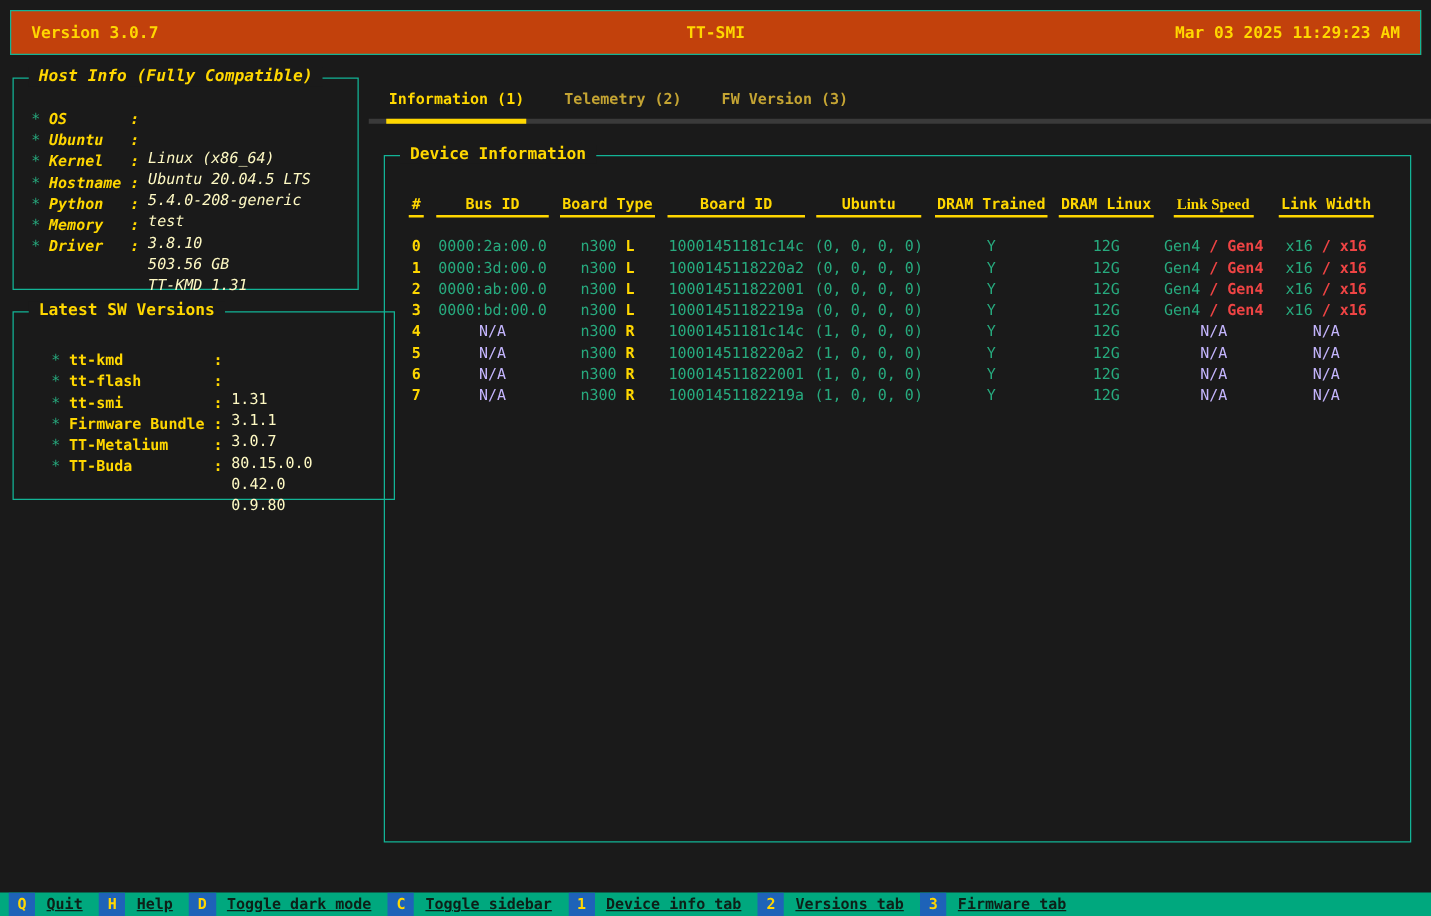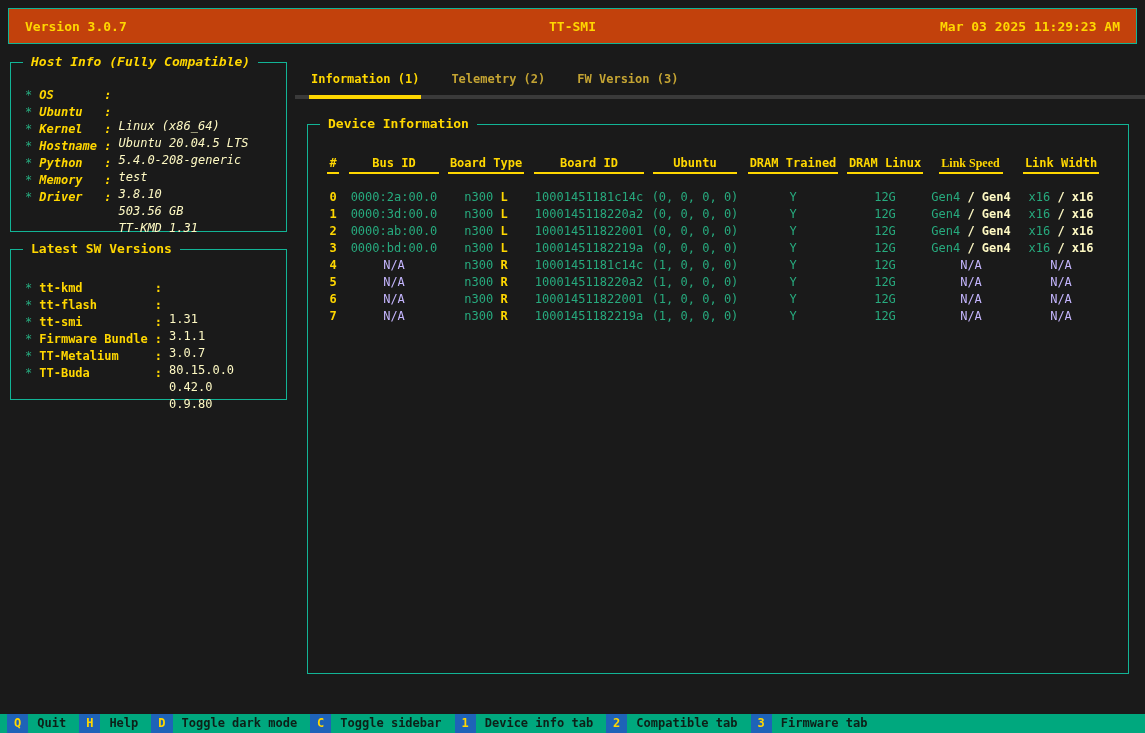--- a/index.html
+++ b/index.html
@@ -15,21 +15,21 @@
   .tb-left  { flex:1; text-align:left;  color:#ffd700; font-weight:bold; }
   .tb-center{ flex:1; text-align:center; color:#ffd700; font-weight:bold; }
   .tb-right { flex:1; text-align:right; color:#ffd700; font-weight:bold; }
 
   
   .box { position:absolute; border:1px solid #12b496; }
   .box-title { position:absolute; top:-9px; left:12px; background:#1a1a1a;
     padding:0 8px; color:#ffd700; font-weight:bold; font-size:13px; white-space:nowrap; }
 
   .host-box { left:10px; top:62px;  width:277px; height:170px;font-style:italic; }
-  .sw-box   { left:10px; top:249px; width:277px; height:151px; }
+  .sw-box   { left:10px; top:249px; width:306px; height:151px;padding-left:16px; }
   .kv-list  { padding:24px 0 0 14px; }
   .sw-box .kv-list { padding-top:30px; }
   .kv-row { height:17px; line-height:17px; font-size:12px; white-space:nowrap; display:flex; }
   .kv-row .star  { color:#27aa7e; margin-right:7px; }
   .kv-row .key   { color:#ffd700; font-weight:bold; }
   .host-key { width:9ch; }
   .sw-key   { width:16ch; }
   .kv-row .colon { color:#ffd700; font-weight:bold; margin-right:7px; }
   .kv-row .val   { color:#fef9c3;margin-top:31px; }
 
@@ -60,30 +60,30 @@
   .c-lwidth   { width:90px;  }
   .hdr { display:inline-block; color:#ffd700; font-weight:bold;
     border-bottom:2px solid #ffd700; }
   .hdr-bus    { padding:0 23px; }
   .hdr-bid    { padding:0 26px; }
   .hdr-coords { padding:0 20px; }
   .hdr-lspeed { padding:0 3px 0 2px;font-family:Liberation Serif, serif; }
   .hdr-fit    { padding:0 2px; }
   .rownum { color:#ffd700; font-weight:bold; }
   .flag   { color:#ffd700; font-weight:bold; }
-  .sep-max{ color:#fef9c3; font-weight:bold; }
+  .sep-max{ color:#ef4444; font-weight:bold; }
 
   
   .footer { position:absolute; left:0; bottom:0; width:1145px; height:19px;
     background:#00a87e; display:flex; align-items:stretch; font-size:12px;
     line-height:19px; overflow:hidden; }
   .fitem { display:flex; cursor:default; }
   .fkey { background:#1e63b8; color:#ffd700; font-weight:bold; padding:0 7px;
     margin-left:7px; }
-  .flabel { color:#0d2018; padding:0 6px 0 9px; font-weight:bold; }
+  .flabel { color:#0d2018; padding:0 6px 0 9px; font-weight:bold;text-decoration:underline; }
 </style>
 </head>
 <body>
 
 <div class="topbar">
   <span class="tb-left">Version 3.0.7</span>
   <span class="tb-center">TT-SMI</span>
   <span class="tb-right">Mar 03 2025 11:29:23 AM</span>
 </div>
 
@@ -307,19 +307,19 @@
     <span class="fitem">
       <span class="fkey">C</span>
       <span class="flabel">Toggle sidebar</span>
     </span>
     <span class="fitem">
       <span class="fkey">1</span>
       <span class="flabel">Device info tab</span>
     </span>
     <span class="fitem">
       <span class="fkey">2</span>
-      <span class="flabel">Compatible tab</span>
+      <span class="flabel">Versions tab</span>
     </span>
     <span class="fitem">
       <span class="fkey">3</span>
       <span class="flabel">Firmware tab</span>
     </span>
   </div>
 
 </body></html>

